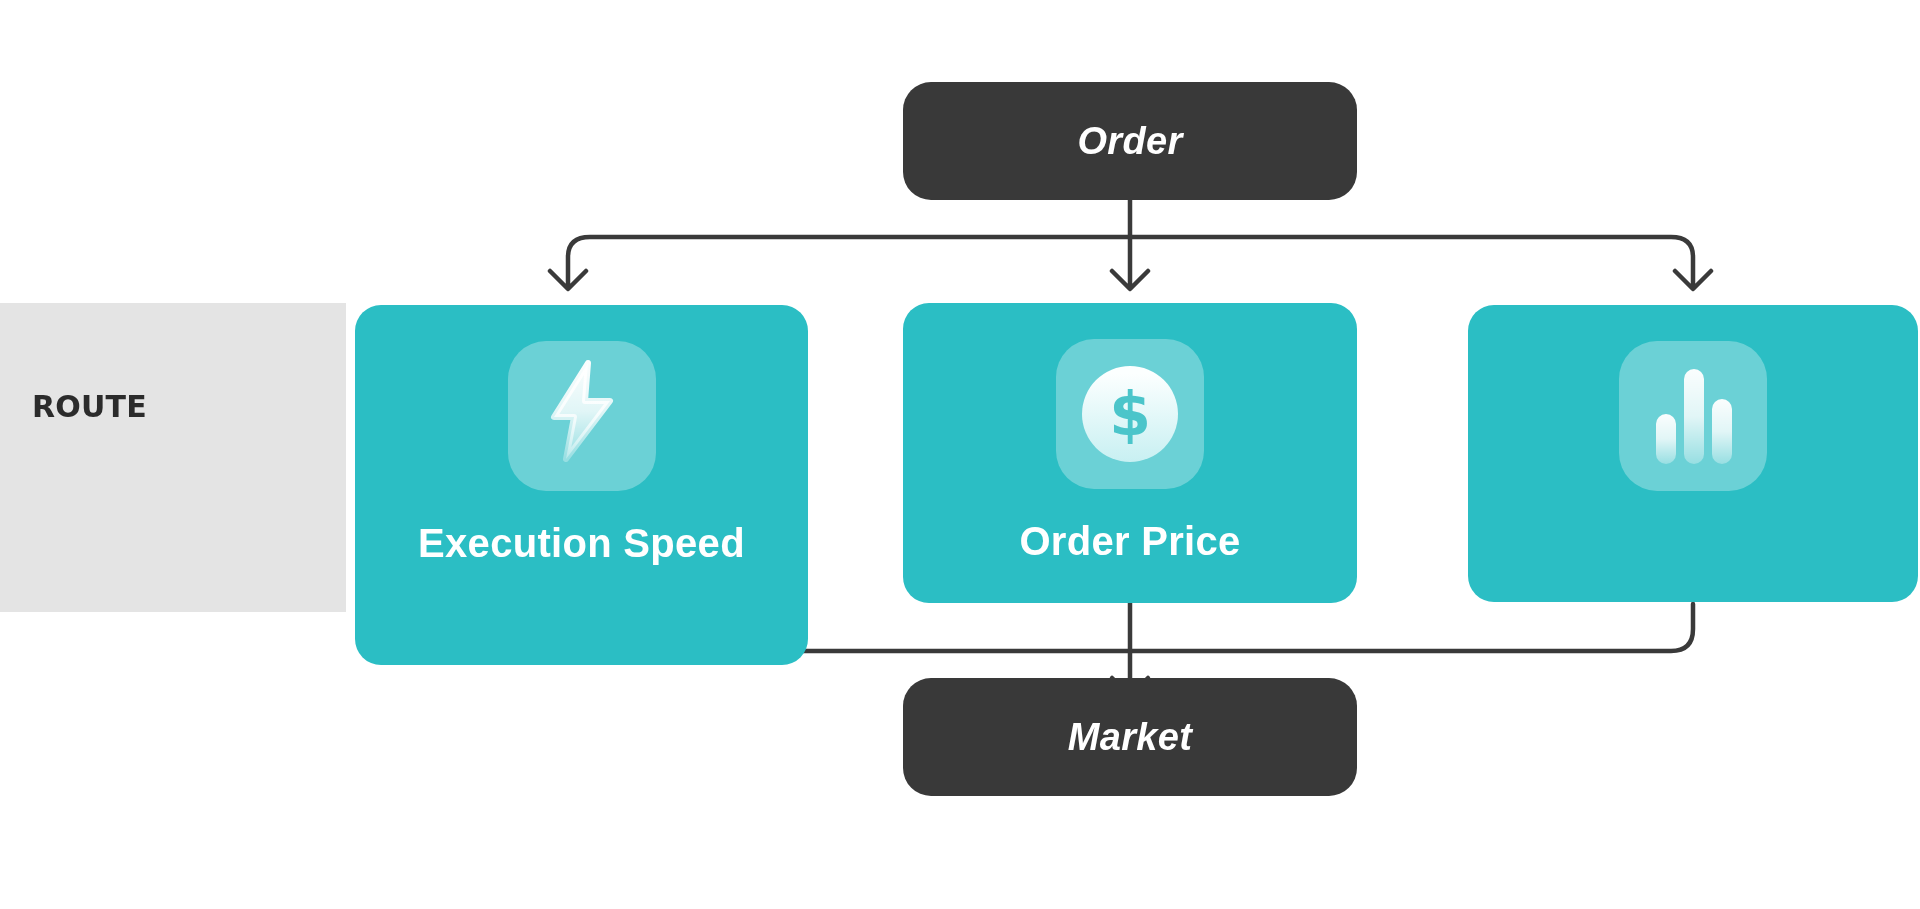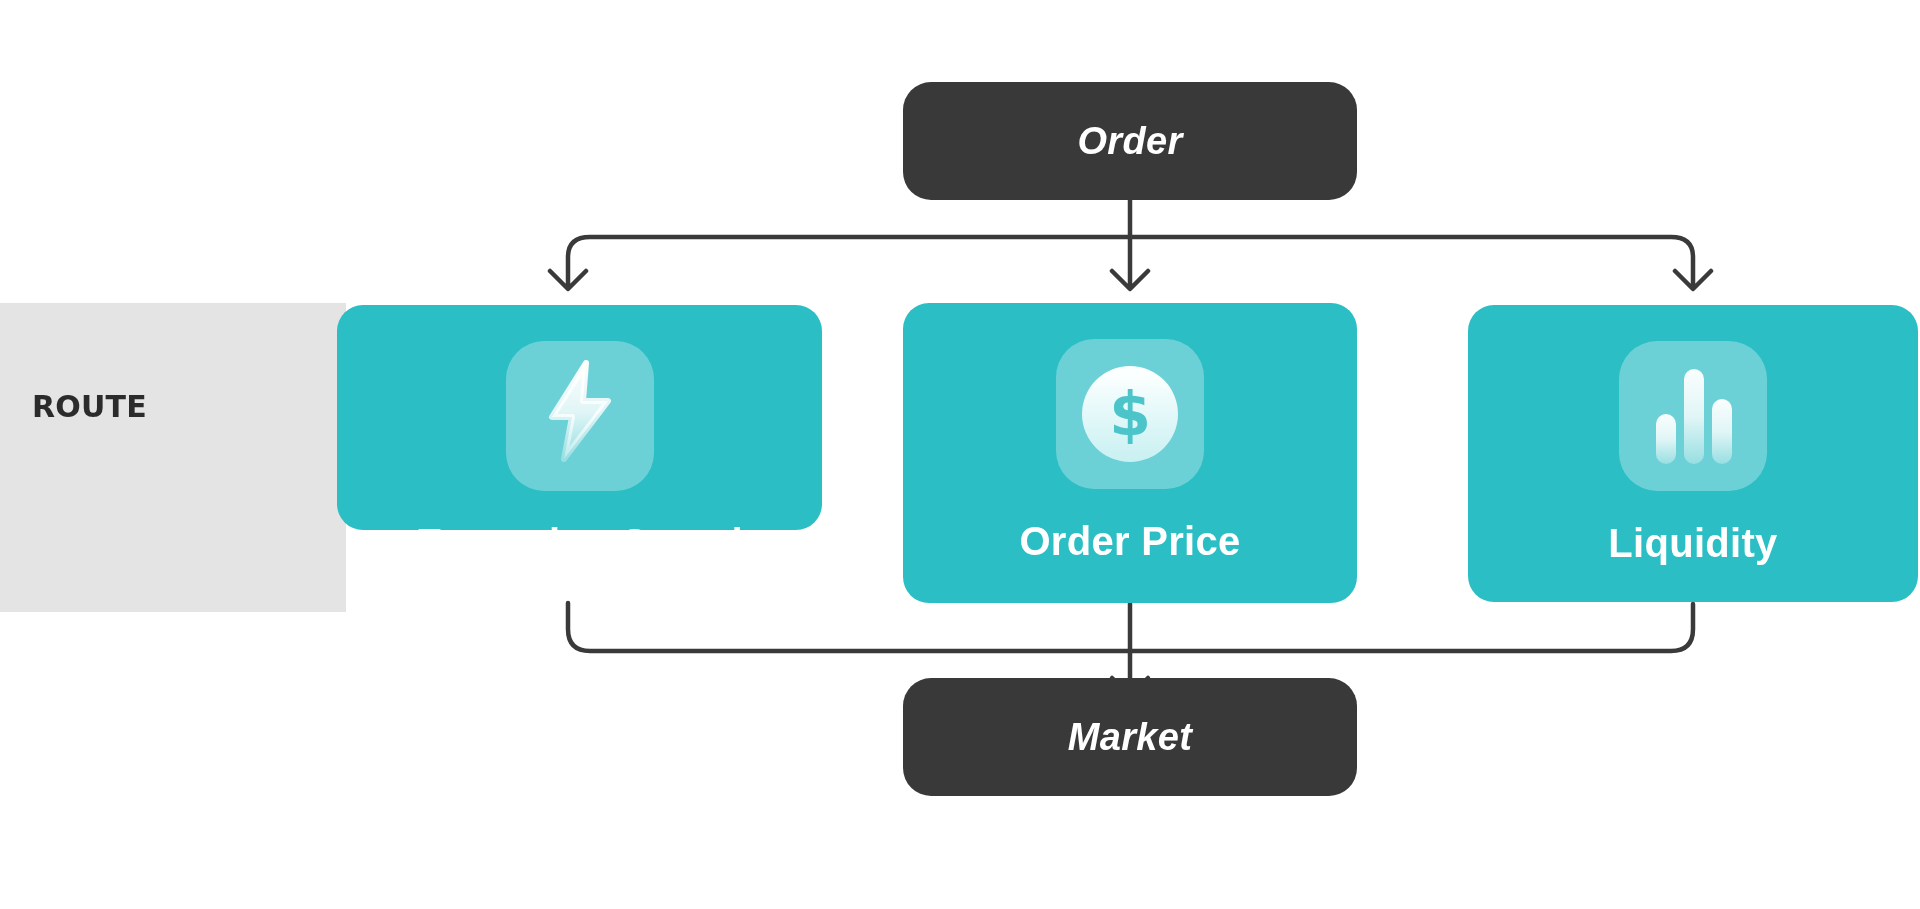--- a/index.html
+++ b/index.html
@@ -68,21 +68,21 @@
   .node.order  { top: 82px; }
   .node.market { top: 678px; }
 
   
   .card {
     position: absolute;
     background: var(--teal, #2BBEC4);
     border-radius: 26px;
     z-index: 3;
   }
-  .card.c1 { left: 337px;  top: 305px; width: 453px; height: 225px; padding-left: 32px; }
+  .card.c1 { left: 355px;  top: 305px; width: 453px; height: 360px; }
   .card.c2 { left: 903px;  top: 303px; width: 454px; height: 300px; }
   .card.c3 { left: 1468px; top: 305px; width: 450px; height: 297px; }
 
   .chip {
     position: absolute;
     top: 36px; left: 50%;
     transform: translateX(-50%);
     width: 148px; height: 150px;
     border-radius: 38px;
     background: rgba(255, 255, 255, 0.30);
@@ -180,20 +180,19 @@
             <stop offset="0" stop-color="#FFFFFF" stop-opacity="0.97"></stop>
             <stop offset="0.5" stop-color="#FFFFFF" stop-opacity="0.8"></stop>
             <stop offset="1" stop-color="#FFFFFF" stop-opacity="0.3"></stop>
           </linearGradient>
         </defs>
         <rect x="37" y="73" width="20" height="50" rx="10" fill="url(#fade3)"></rect>
         <rect x="65" y="28" width="20" height="95" rx="10" fill="url(#fade3)"></rect>
         <rect x="93" y="58" width="20" height="65" rx="10" fill="url(#fade3)"></rect>
       </svg>
     </div>
-    <div class="card-label">Liquidity</div>
   </div>
 
   <div class="node market">
     <span class="node-label">Market</span>
   </div>
 
 </div>
 
 </body></html>

